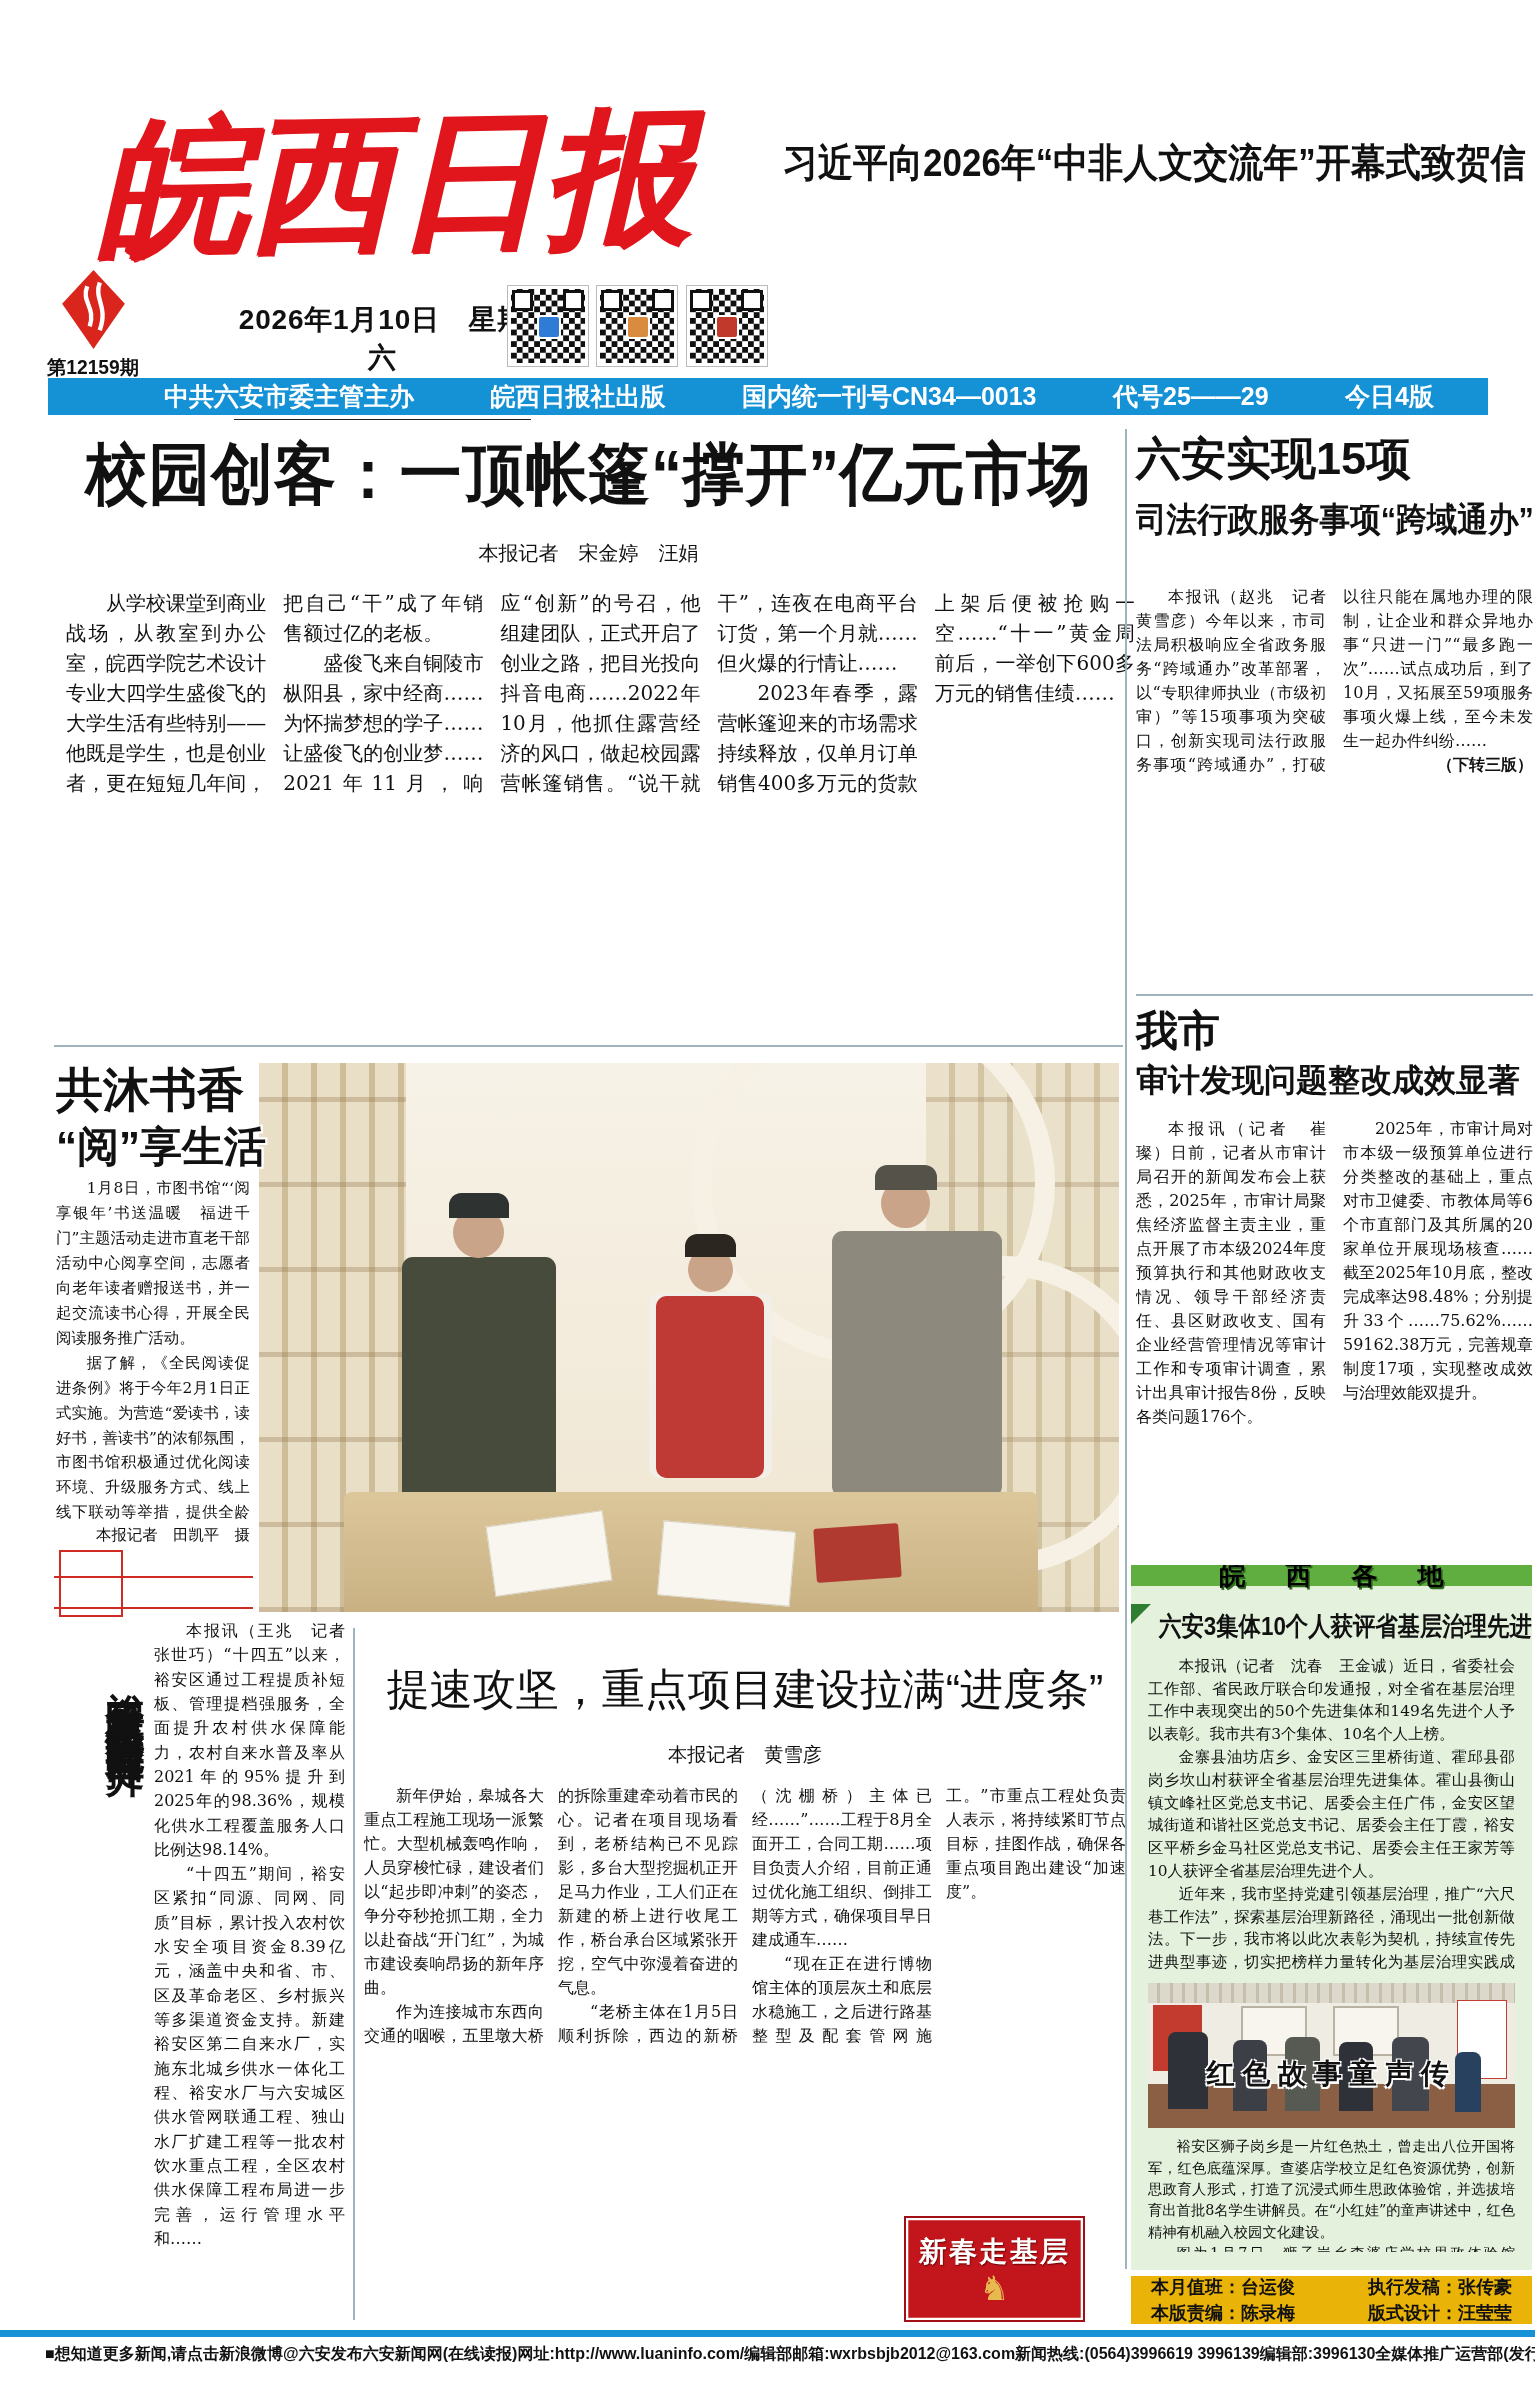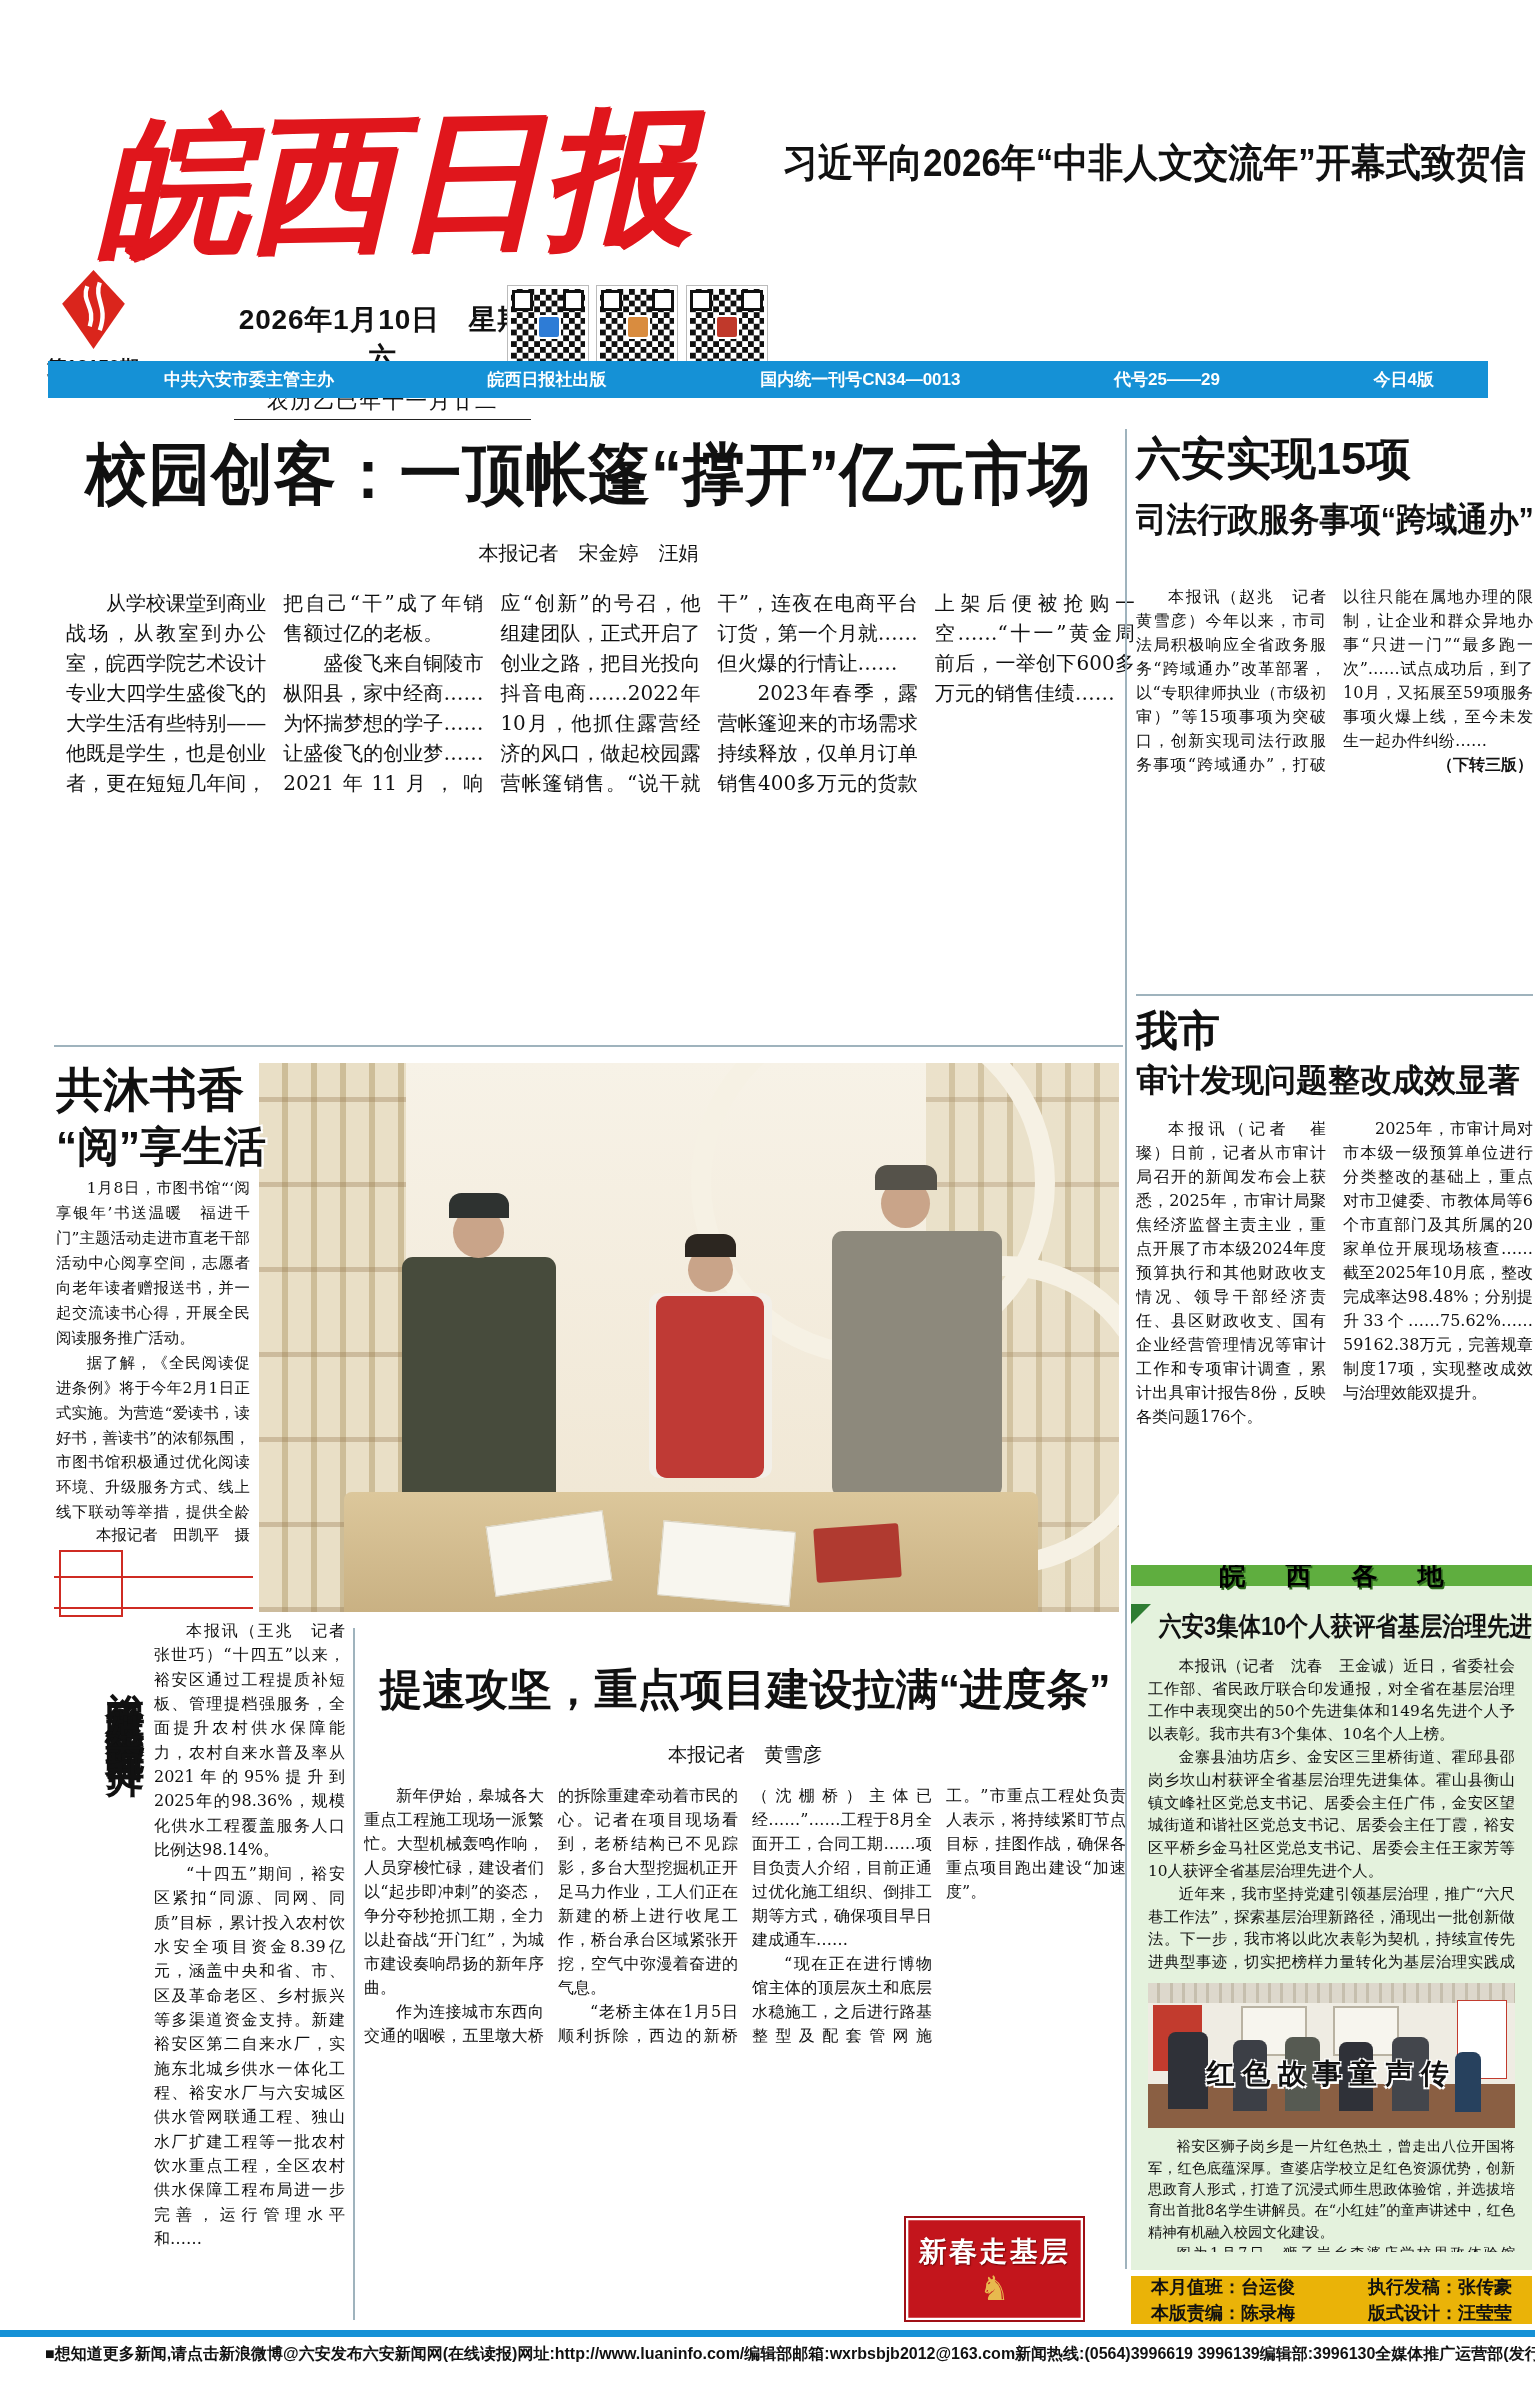--- a/index.html
+++ b/index.html
@@ -25,23 +25,23 @@
   .qr::before,.qr::after{content:"";position:absolute;width:15.4px;height:15.4px;border:3.9px solid #101010;background:#fff;}
   .qr::before{left:0.8px;top:0.8px;} .qr::after{right:0.8px;top:0.8px;}
   .qr i{position:absolute;left:25.5px;top:25.5px;width:20px;height:20px;border:2.3px solid #fff;border-radius:3.9px;display:block;}
   .qr:nth-child(1) i{background:#2e7cd6;} .qr:nth-child(2) i{background:#d98c3f;} .qr:nth-child(3) i{background:#c0392b;}
 
   .top-headline{left:783px;top:137px;width:749px;font-size:35px;font-weight:900;letter-spacing:0;
                 transform:scaleY(1.12);transform-origin:top left;white-space:nowrap;}
   .top-body{left:783px;top:219px;width:749px;height:148px;column-count:2;column-gap:23px;
             font-size:16px;line-height:1.5;overflow:hidden;}
 
-  .infobar{left:48px;top:361px;width:1440px;height:37px;background:#1591d6;color:#fff;display:flex;
+  .infobar{left:48px;top:378px;width:1440px;height:37px;background:#1591d6;color:#fff;display:flex;
            align-items:center;justify-content:space-between;padding:0 54px 0 116px;box-sizing:border-box;
-           font-size:17px;font-weight:bold;}
+           font-size:25px;font-weight:bold;}
 
   
   .lead-hl{left:54px;top:429px;width:1069px;text-align:center;font-size:62px;font-weight:900;
            letter-spacing:0.8px;transform:scaleY(1.08);transform-origin:top center;white-space:nowrap;}
   .lead-byline{left:54px;top:540px;width:1069px;text-align:center;font-size:20px;}
   .lead-body{left:66px;top:588px;width:1069px;height:444px;column-count:5;column-gap:17px;
              font-size:20px;line-height:1.5;overflow:hidden;}
   .story-badge{left:935px;top:894px;width:185px;height:133px;background:#eef7ea;border:2.3px solid #b9d8a8;
                border-radius:17px;display:flex;align-items:center;justify-content:center;gap:7.7px;}
   .story-badge-text{color:#2f7d32;text-align:center;}
@@ -81,21 +81,21 @@
   .audit-hl2{left:1136px;top:1059px;width:397px;font-size:32px;font-weight:900;white-space:nowrap;}
   .audit-body{left:1136px;top:1117px;width:397px;height:432px;column-count:2;column-gap:17px;
               font-size:16px;line-height:1.5;overflow:hidden;}
 
   
   .water-hl{left:65px;top:1661px;width:80px;height:657px;writing-mode:vertical-rl;text-orientation:upright;
             font-size:39px;font-weight:900;letter-spacing:4.6px;line-height:1;}
   .water-body{left:154px;top:1619px;width:191px;height:704px;font-size:16px;line-height:1.52;overflow:hidden;}
 
   
-  .proj-hl{left:364px;top:1661px;width:762px;text-align:center;font-size:43px;font-weight:700;white-space:nowrap;}
+  .proj-hl{left:364px;top:1661px;width:762px;text-align:center;font-size:43px;font-weight:400;white-space:nowrap;}
   .proj-byline{left:364px;top:1741px;width:762px;text-align:center;font-size:19.3px;}
   .proj-body{left:364px;top:1784px;width:762px;height:536px;column-count:4;column-gap:14px;
              font-size:16px;line-height:1.5;overflow:hidden;}
   .spring-badge{left:904px;top:2216px;width:177px;height:102px;background:#c3151c;border:2.3px solid #a01016;
                 box-shadow:inset 0 0 0 2.3px #fff;display:flex;flex-direction:column;align-items:center;
                 justify-content:center;z-index:4;}
   .spring-text{color:#fff;font-size:28px;font-weight:900;letter-spacing:2.3px;text-shadow:0.8px 0.8px 1.5px #600;}
   .spring-horse{color:#e8b94e;font-size:34px;line-height:1;}
 
   

